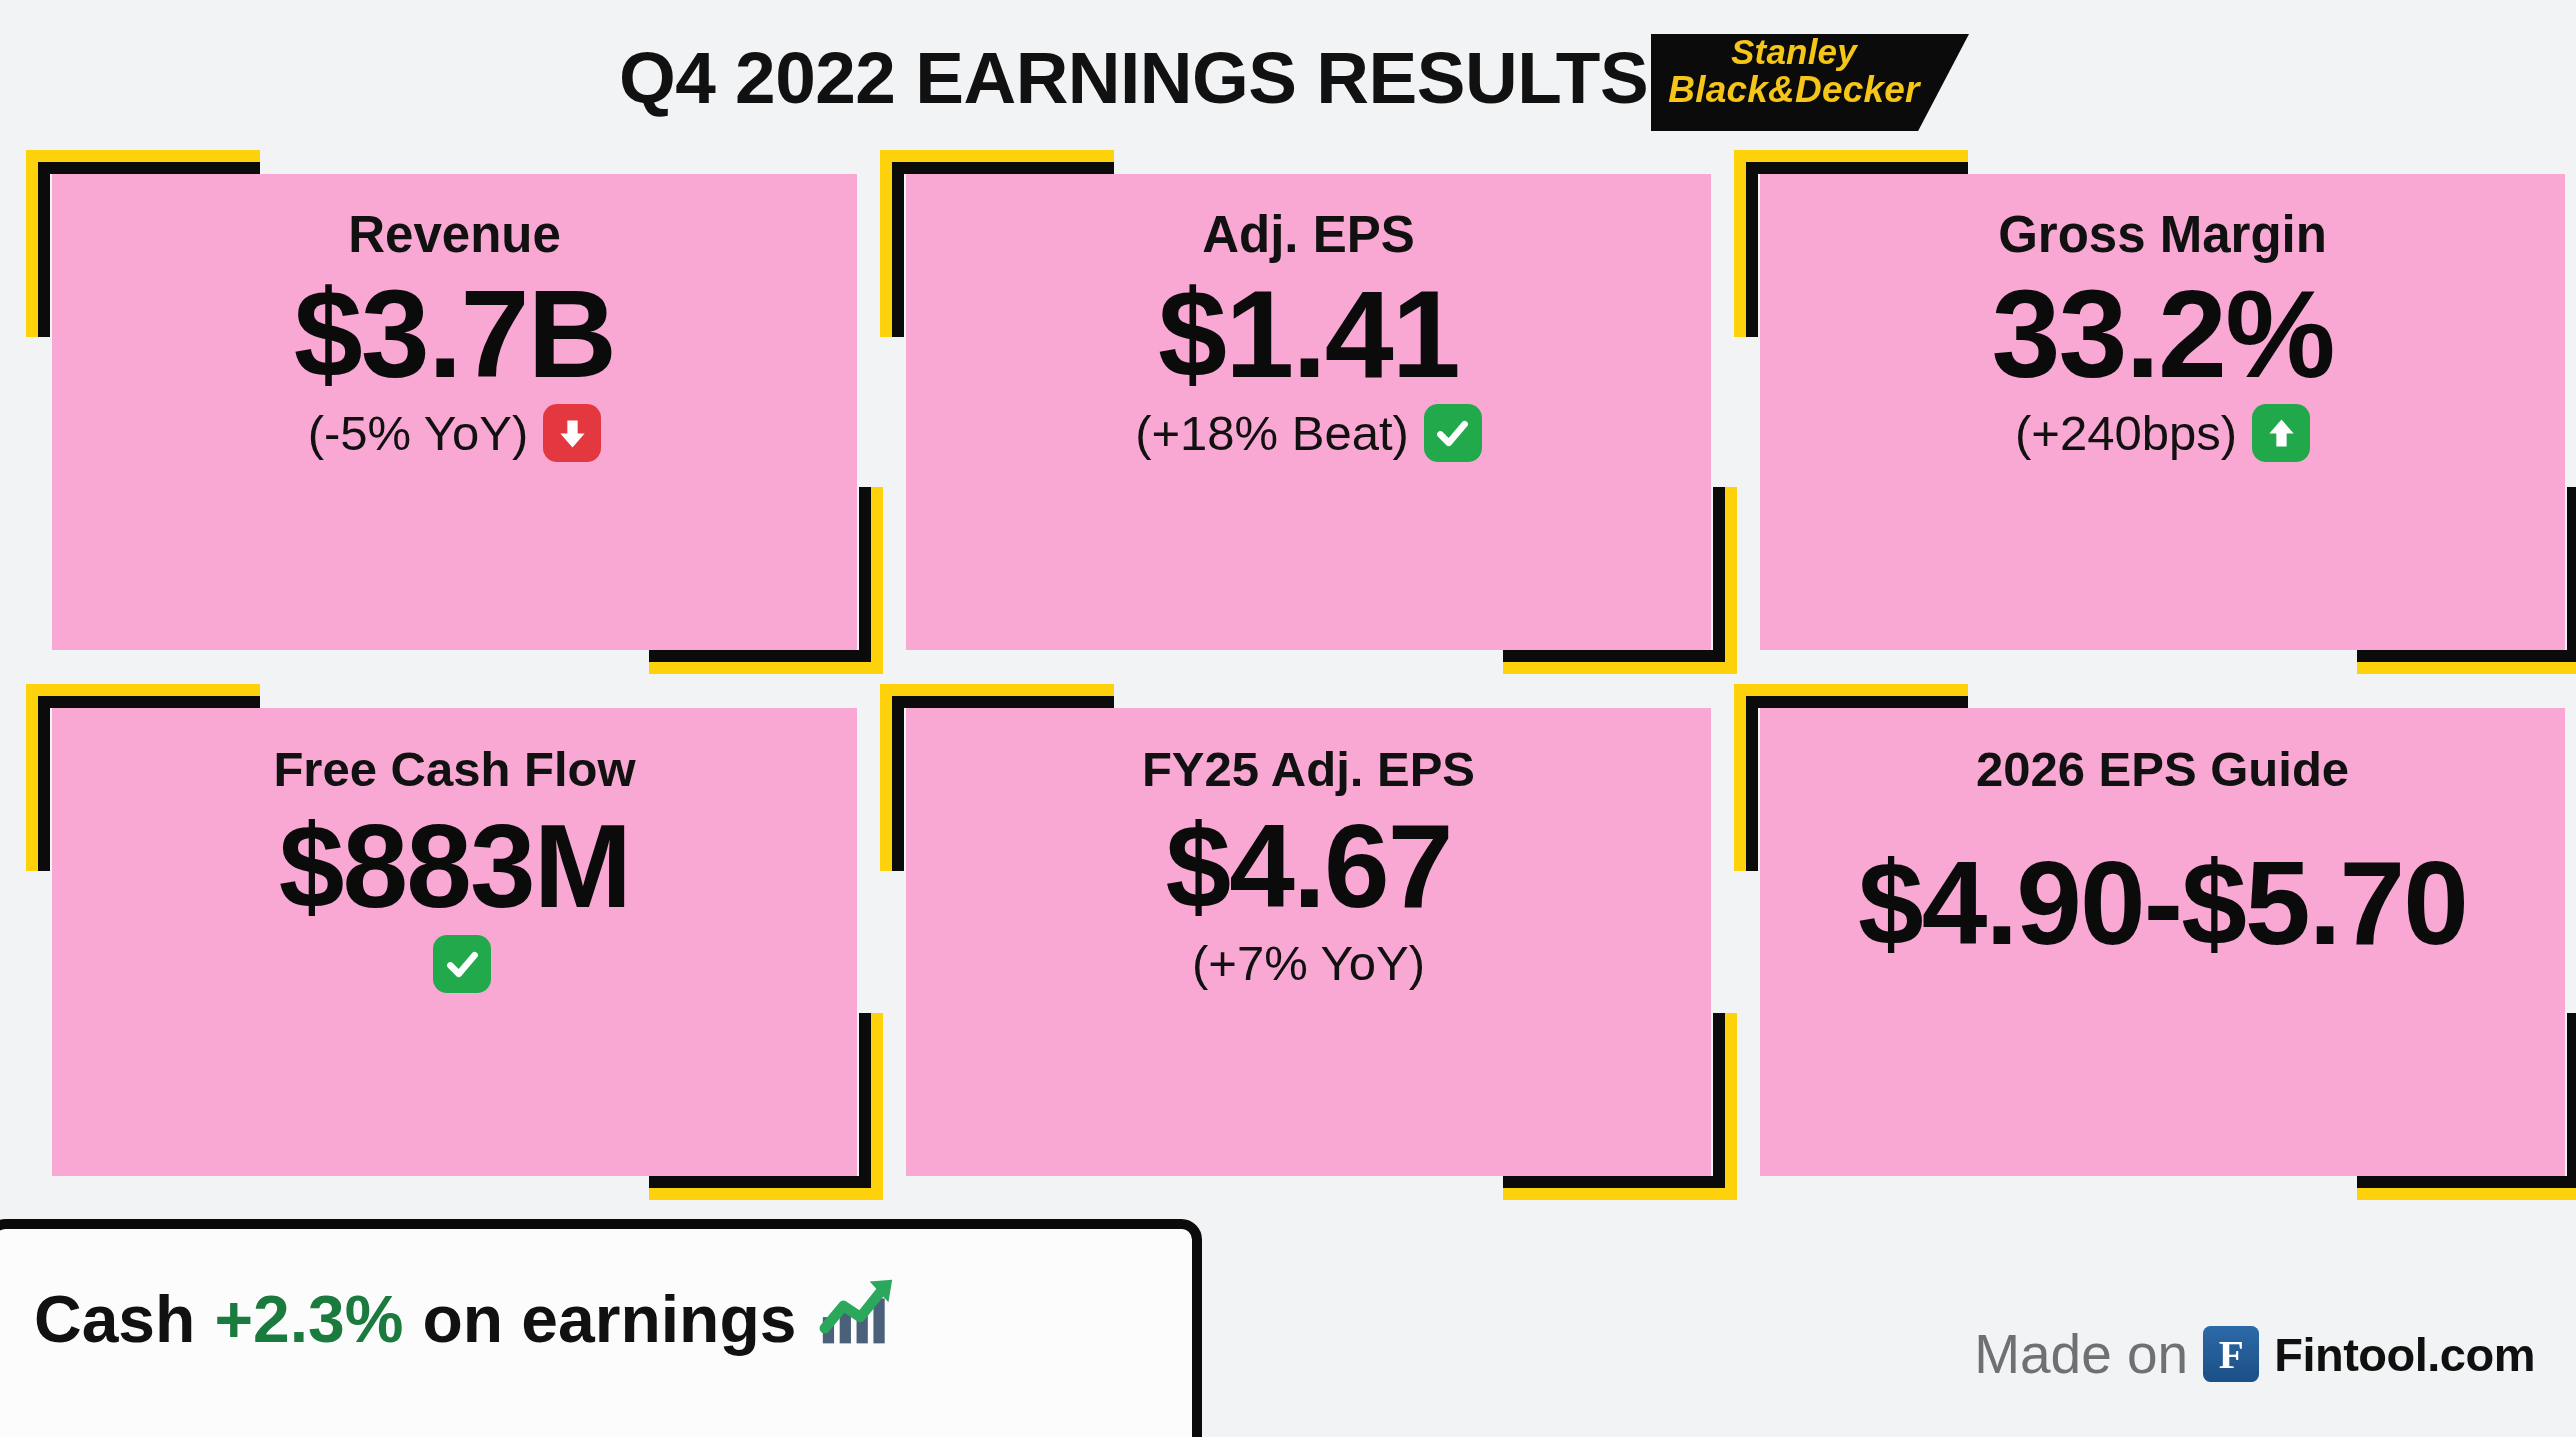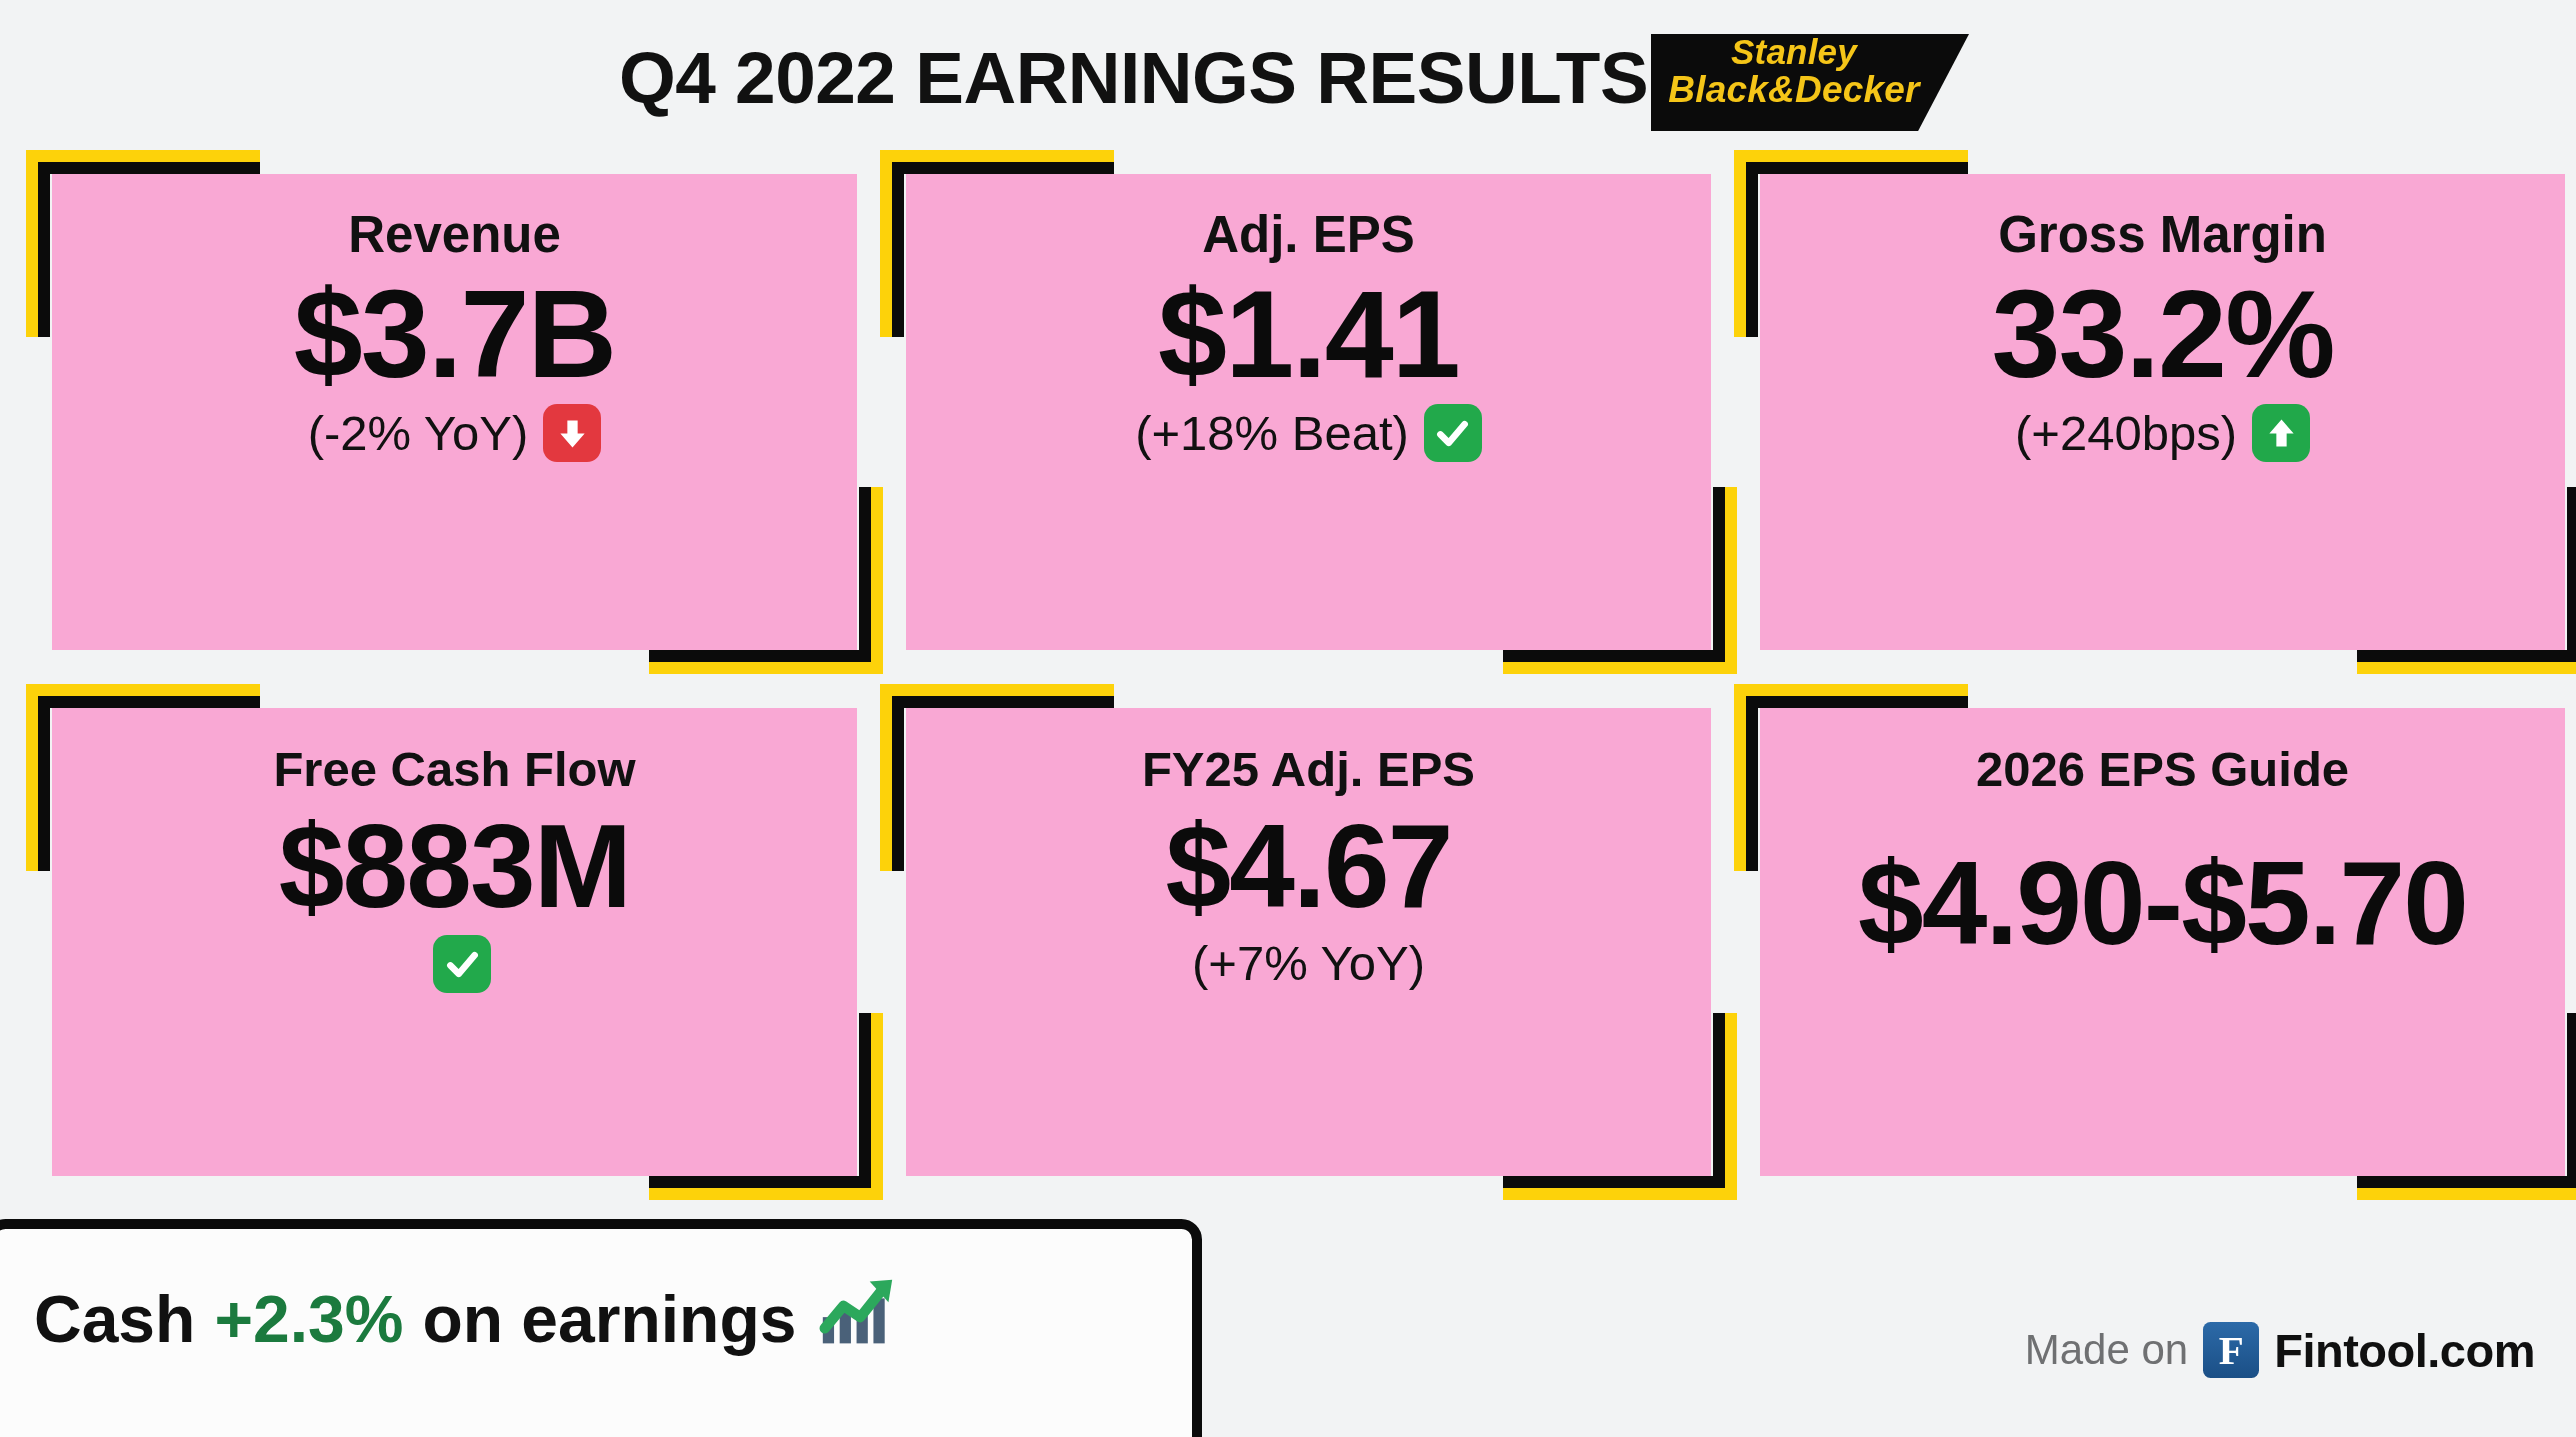--- a/index.html
+++ b/index.html
@@ -124,21 +124,21 @@
   #stock-banner .pct{color:#1b7a3e;padding:0 19px;}
   #chart-up-emoji{margin-left:20.6px;}
 
   
   #footer{
     position:absolute;right:41px;top:1322px;
     display:flex;align-items:center;gap:15px;
     white-space:nowrap;
   }
   #footer .made-on{
-    font-size:42px;color:#6f7072;font-weight:normal;
+    font-size:55px;color:#6f7072;font-weight:normal;
   }
   #footer .f-badge{
     width:56px;height:56px;border-radius:7.5px;
     background:linear-gradient(180deg,#2c6aa8 0%,#1b4f86 100%);
     display:flex;align-items:center;justify-content:center;
     color:#ffffff;font-family:"Liberation Serif","DejaVu Serif",serif;
     font-weight:bold;font-size:41px;line-height:41px;
   }
   #footer .site{
     font-size:47px;color:#101010;font-weight:bold;letter-spacing:-0.5px;
@@ -170,21 +170,21 @@
     <div class="bracket br-br">
       <span class="y-h"></span>
         <span class="y-v"></span>
         <span class="k-h"></span>
         <span class="k-v"></span>
     </div>
     <div class="inner">
       <div class="card-label">Revenue</div>
       <div class="card-value">$3.7B</div>
       <div class="card-delta">
-        <span>(-2% YoY)</span>
+        <span>(-5% YoY)</span>
         <span class="badge red">
           <svg width="43" height="43" viewBox="0 0 46 46">
               <path d="M23 38 L10 23 H17.5 V9 H28.5 V23 H36 Z" fill="#ffffff"></path>
             </svg>
         </span>
       </div>
     </div>
   </div>
 
   <div class="card" style="left:906px;top:24px;width:805px;height:476px;">

